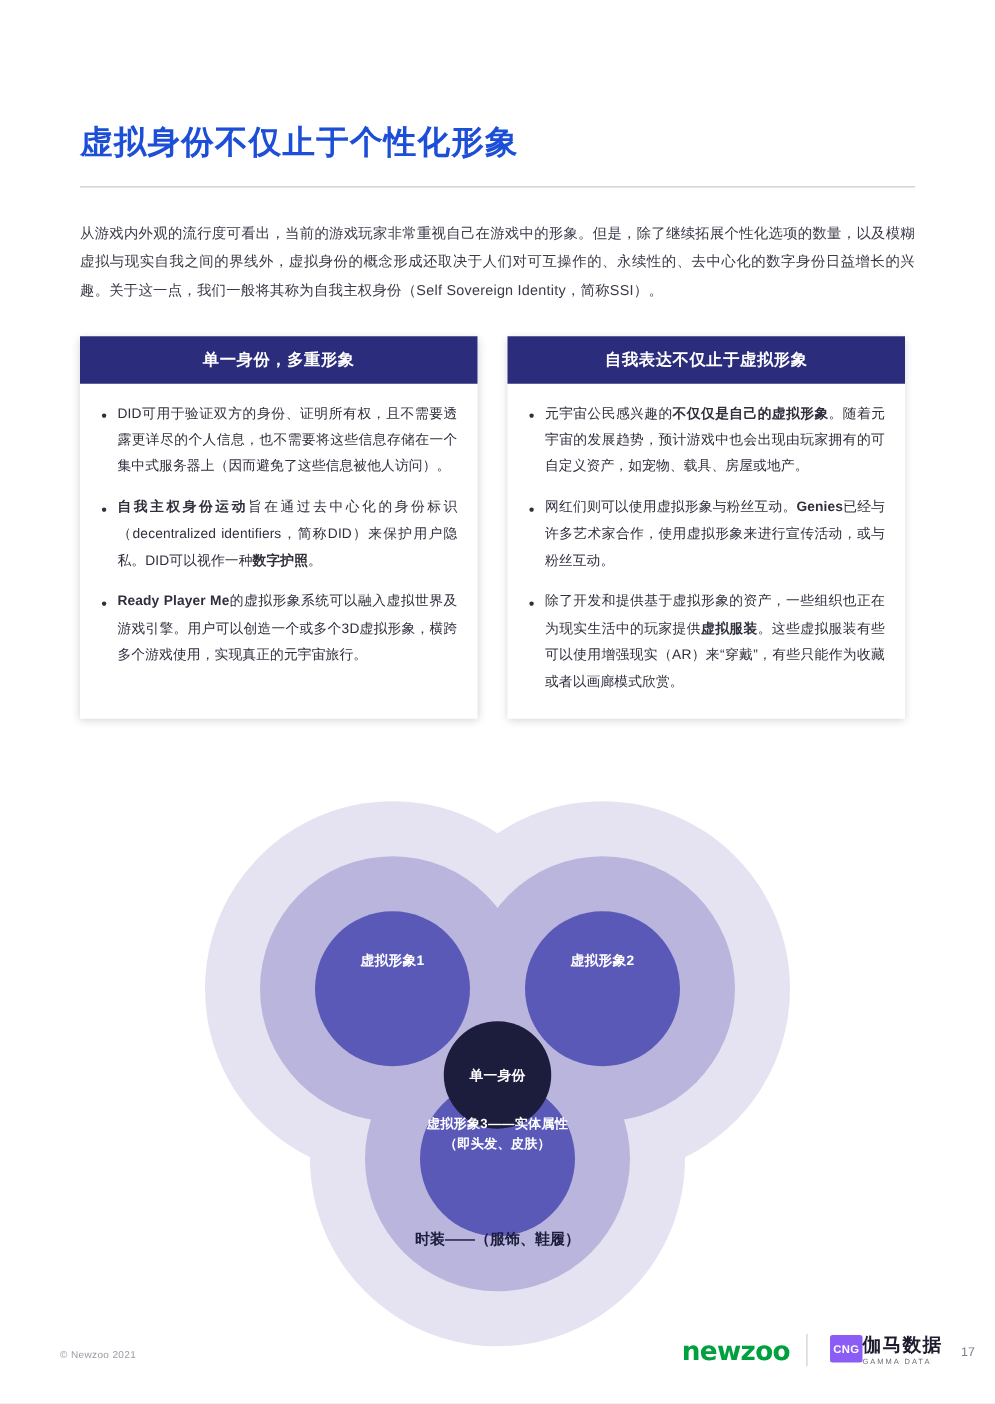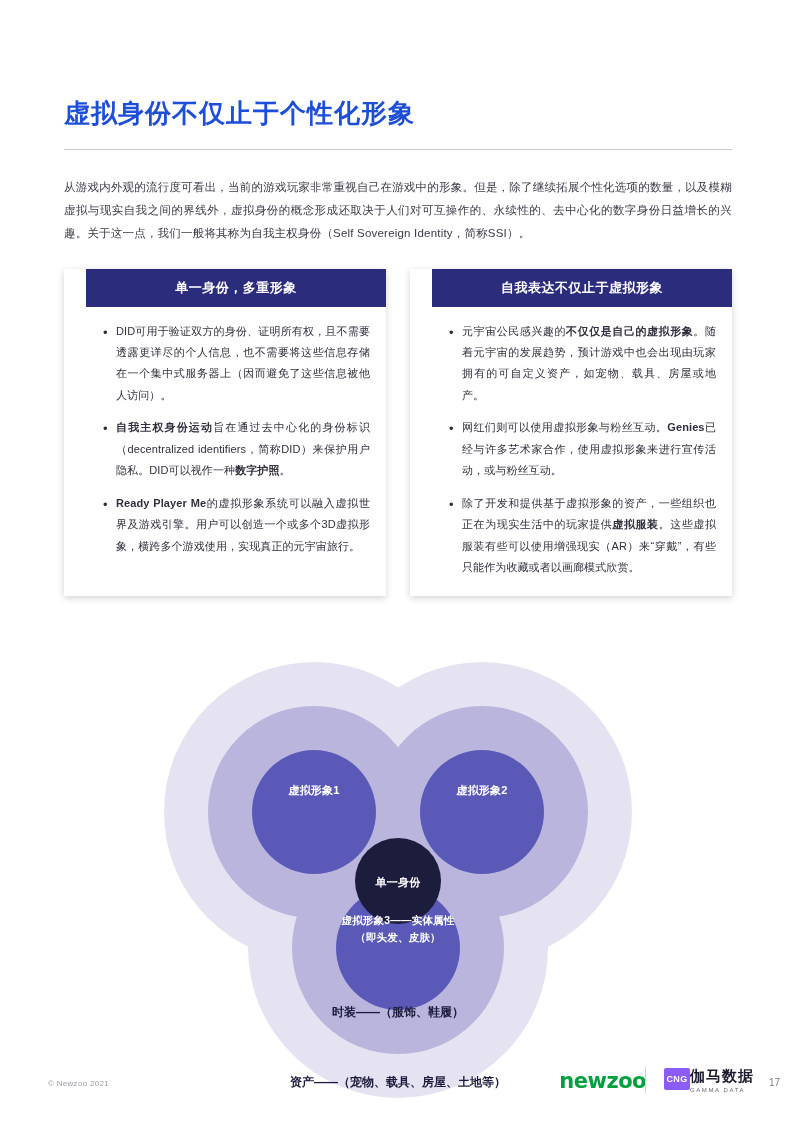--- a/index.html
+++ b/index.html
@@ -60,21 +60,20 @@
     display: flex;
     gap: 24px;
     margin-top: 24px;
   }
   .card {
     width: 318px;
     background: #ffffff;
     box-shadow: 0 2px 7px rgba(0,0,0,0.18);
     display: flex;
     flex-direction: column;
-    padding-left: 22px;
   }
   .card-header {
     background: #2b2c7c;
     color: #ffffff;
     font-size: 13px;
     font-weight: bold;
     text-align: center;
     padding: 10px 6px;
     letter-spacing: 0.5px;
   }
@@ -212,21 +211,21 @@
   }
   .copyright {
     position: absolute;
     left: 48px; top: 12px;
     font-size: 8px;
     color: #9a9aa4;
     letter-spacing: 0.3px;
   }
   .brand-newzoo {
     position: absolute;
-    right: 150px; top: 2px;
+    right: 164px; top: 2px;
     font-size: 21px;
     font-weight: bold;
     color: #00a03e;
     letter-spacing: -0.5px;
     font-family: "DejaVu Sans", sans-serif;
   }
   .brand-sep {
     position: absolute;
     right: 150px; top: 0px;
     width: 1px; height: 26px;
@@ -319,21 +318,20 @@
       <div class="circ inner-right"></div>
       <div class="circ inner-bottom"></div>
 
       <div class="circ center-dark"></div>
 
       <div class="circ-label lbl-avatar1">虚拟形象1</div>
       <div class="circ-label lbl-avatar2">虚拟形象2</div>
       <div class="circ-label lbl-avatar3">虚拟形象3——实体属性（即头发、皮肤）</div>
       <div class="circ-label lbl-center">单一身份</div>
       <div class="lbl-fashion">时装——（服饰、鞋履）</div>
-      <div class="lbl-assets">资产——（宠物、载具、房屋、土地等）</div>
     </div>
 
   </div>
 
   <div class="footer">
     <div class="copyright">© Newzoo 2021</div>
     <div class="brand-newzoo">newzoo</div>
     <div class="brand-sep"></div>
     <div class="cnc-badge">CNG</div>
     <div class="brand-gamma">

